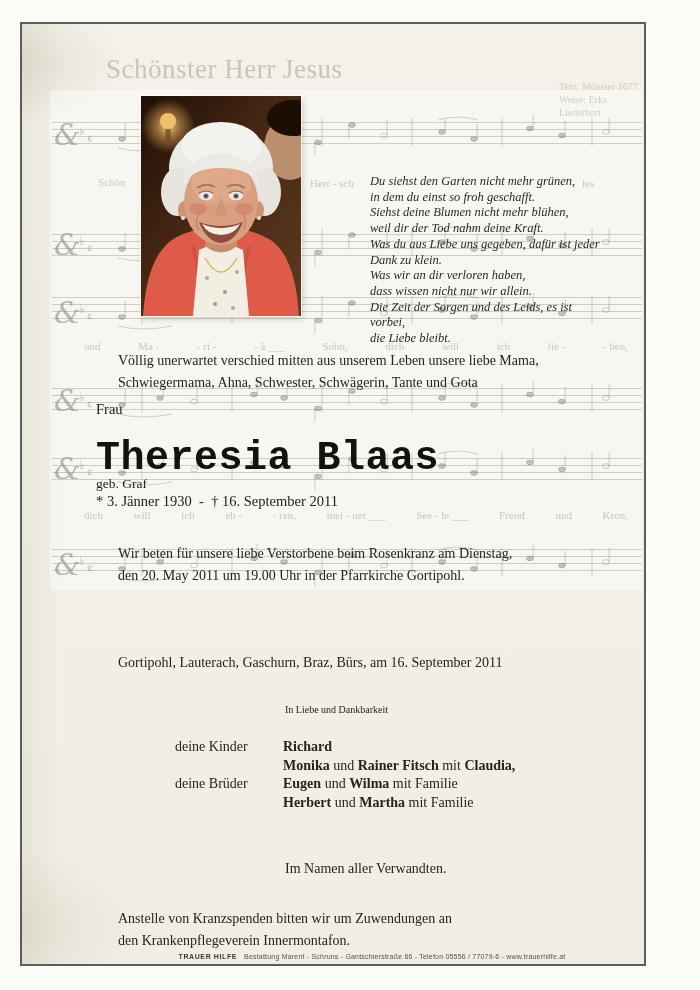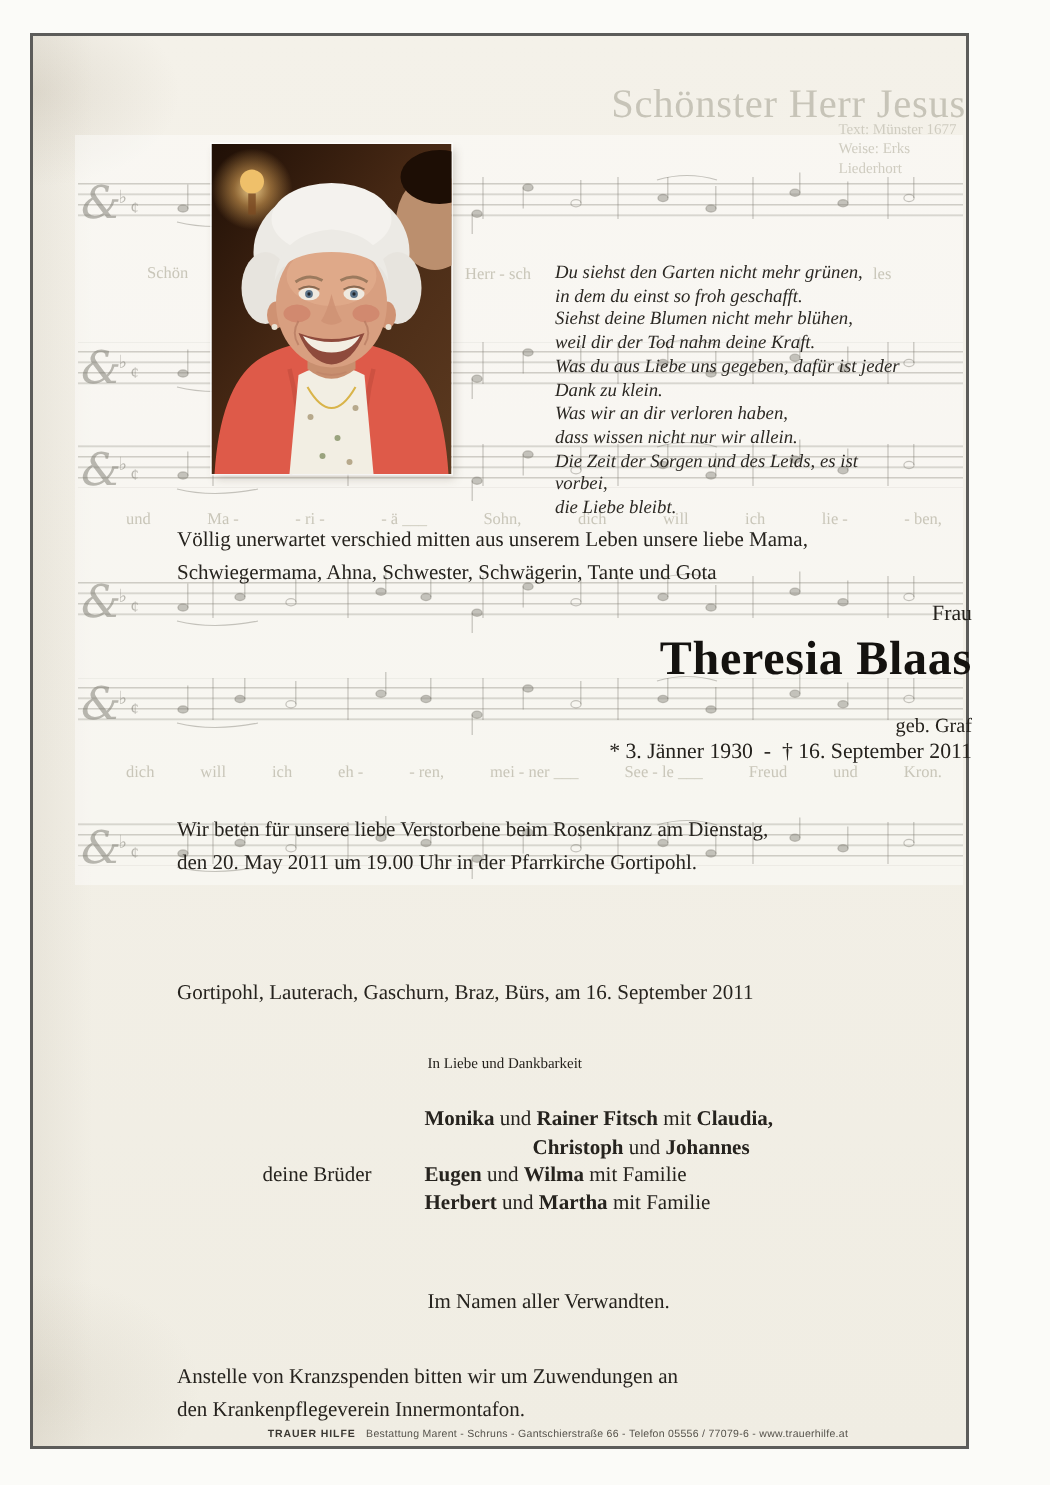--- a/index.html
+++ b/index.html
@@ -17,21 +17,21 @@
   .paper::before{
     content:"";position:absolute;inset:0;pointer-events:none;
     background:
       radial-gradient(140px 90px at 0% 4%, rgba(160,148,125,.20), transparent 70%),
       radial-gradient(160px 110px at 0% 96%, rgba(160,148,125,.15), transparent 70%),
       linear-gradient(90deg, rgba(150,140,118,.10), transparent 40px);
   }
   .music{position:absolute;left:0;top:0;display:block}
   
   .hymn-title{
-    position:absolute;left:0;right:0;top:30px;text-align:right;padding-left:36px;
+    position:absolute;left:0;right:0;top:30px;text-align:left;padding-left:36px;
     font-size:27px;letter-spacing:.5px;color:#c7c4b8;margin-left:48px;
   }
   .hymn-credits{
     position:absolute;left:537px;top:56px;font-size:10px;line-height:13px;
     color:#cfccc0;font-family:Liberation Serif, serif;
   }
   .lyricfrag{position:absolute;font-size:11px;color:#c9c6b9}
   .fa{left:76px;top:152px}.fb{left:288px;top:153px}.fc{left:560px;top:153px}
   .lyrics-row{
     position:absolute;left:62px;right:16px;display:flex;justify-content:space-between;
@@ -52,23 +52,23 @@
     margin-top:24px;
   }
   
   .para{position:absolute;left:96px;width:520px;margin:0;
     font-size:14px;line-height:21.5px;color:#26231e;white-space:pre-line}
   .intro{top:326px}
   .rosary{top:519px}
   .funeral{top:564px}
   .places{top:628px}
   .donations{top:884px}
-  .c{position:absolute;left:74px;width:552px;text-align:right;color:#24211c;margin:0}
+  .c{position:absolute;left:74px;width:552px;text-align:left;color:#24211c;margin:0}
   .salutation{top:377px;font-size:14.5px}
-  .name{top:396px;font-size:32px;font-family:Liberation Serif, serif;font-weight:700;
+  .name{top:412px;font-size:40px;font-family:Liberation Mono, monospace;font-weight:700;
     letter-spacing:.5px;color:#14120f}
   .maiden{top:452px;font-size:13.5px}
   .dates{top:469px;font-size:14.5px;white-space:pre-wrap}
   .closing{position:absolute;left:263px;top:680px;font-size:10px;color:#26231e}
   .family{position:absolute;left:153px;top:714px;font-size:14px;color:#26231e}
   .frow{display:flex;line-height:18.5px}
   .flabel{width:108px;flex:none}
   .frow.indent .fsegs{padding-left:72px}
   .b{font-weight:bold}
   .innameof{position:absolute;left:263px;top:837px;font-size:14px;color:#26231e}
@@ -261,26 +261,29 @@
   <div class="c dates">* 3. Jänner 1930  -  † 16. September 2011</div>
 
   <p class="para rosary">Wir beten für unsere liebe Verstorbene beim Rosenkranz am Dienstag,
 den 20. May 2011 um 19.00 Uhr in der Pfarrkirche Gortipohl.</p>
   <p class="para places">Gortipohl, Lauterach, Gaschurn, Braz, Bürs, am 16. September 2011</p>
 
   <div class="closing">In Liebe und Dankbarkeit</div>
 
   <div class="family">
     <div class="frow">
+      <span class="flabel">deine Kinder</span>
+      <span class="fsegs"><span class="b">Richard</span></span>
+    </div>
+    <div class="frow">
       <span class="flabel"></span>
       <span class="fsegs"><span class="b">Monika</span><span> und </span><span class="b">Rainer Fitsch</span><span> mit </span><span class="b">Claudia,</span></span>
     </div>
     <div class="frow indent">
       <span class="flabel"></span>
-      <span class="fsegs"><span class="b">Christoph</span><span> und </span><span class="b">Johannes</span></span>
     </div>
     <div class="frow">
       <span class="flabel">deine Brüder</span>
       <span class="fsegs"><span class="b">Eugen</span><span> und </span><span class="b">Wilma</span><span> mit Familie</span></span>
     </div>
     <div class="frow">
       <span class="flabel"></span>
       <span class="fsegs"><span class="b">Herbert</span><span> und </span><span class="b">Martha</span><span> mit Familie</span></span>
     </div>
   </div>

